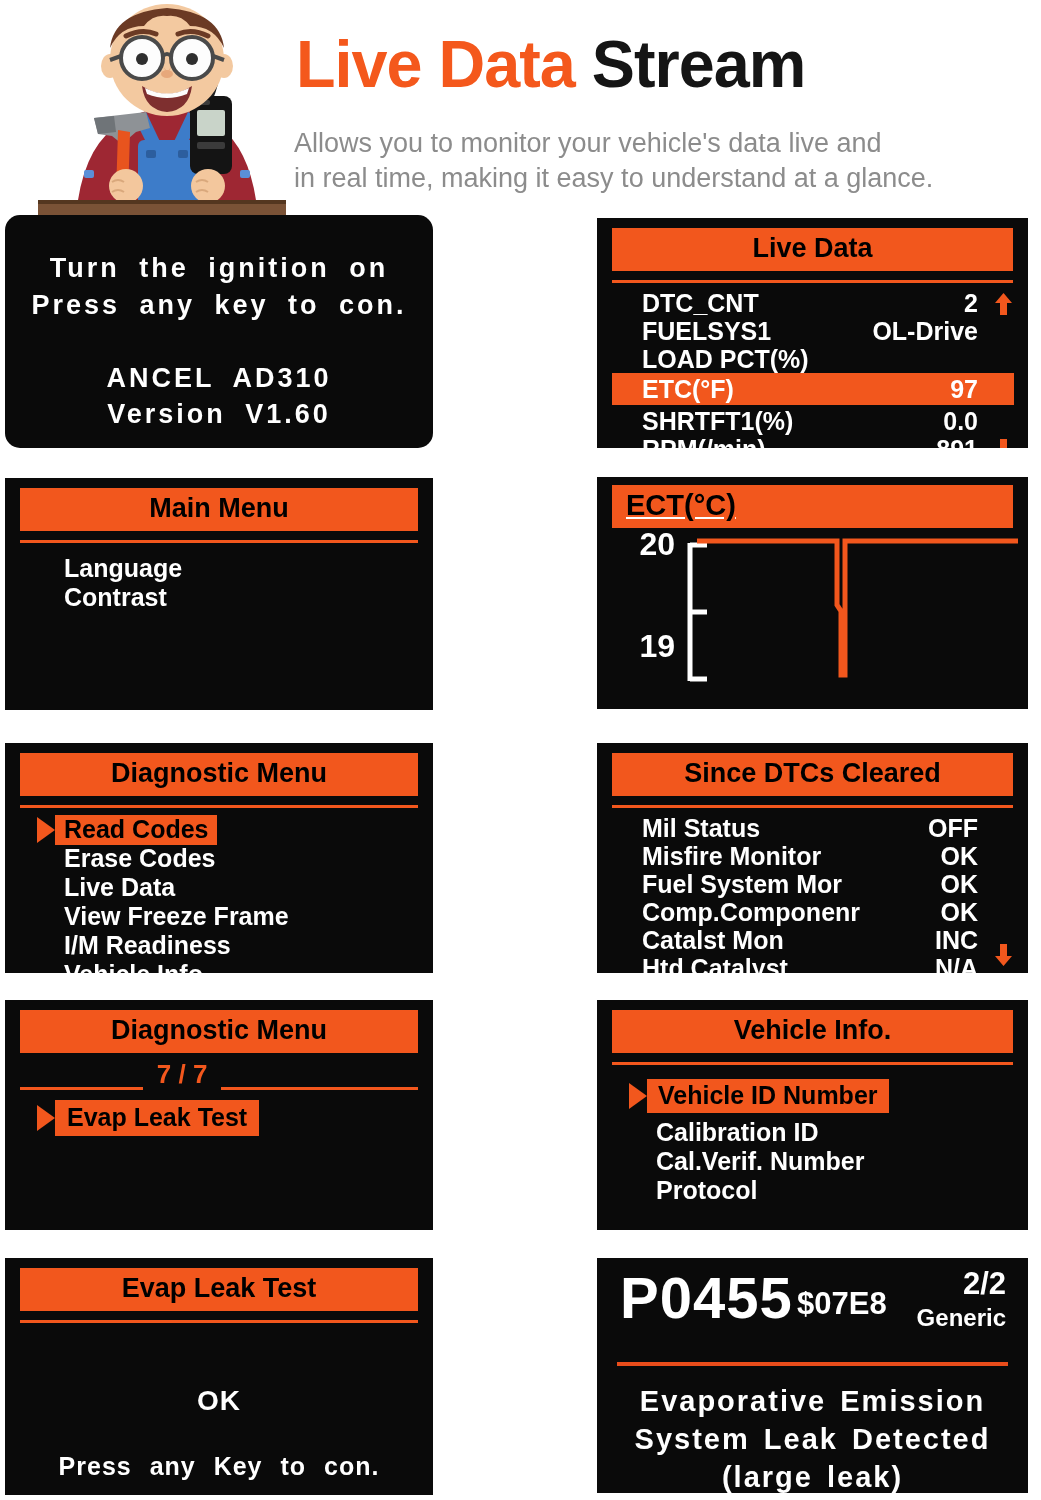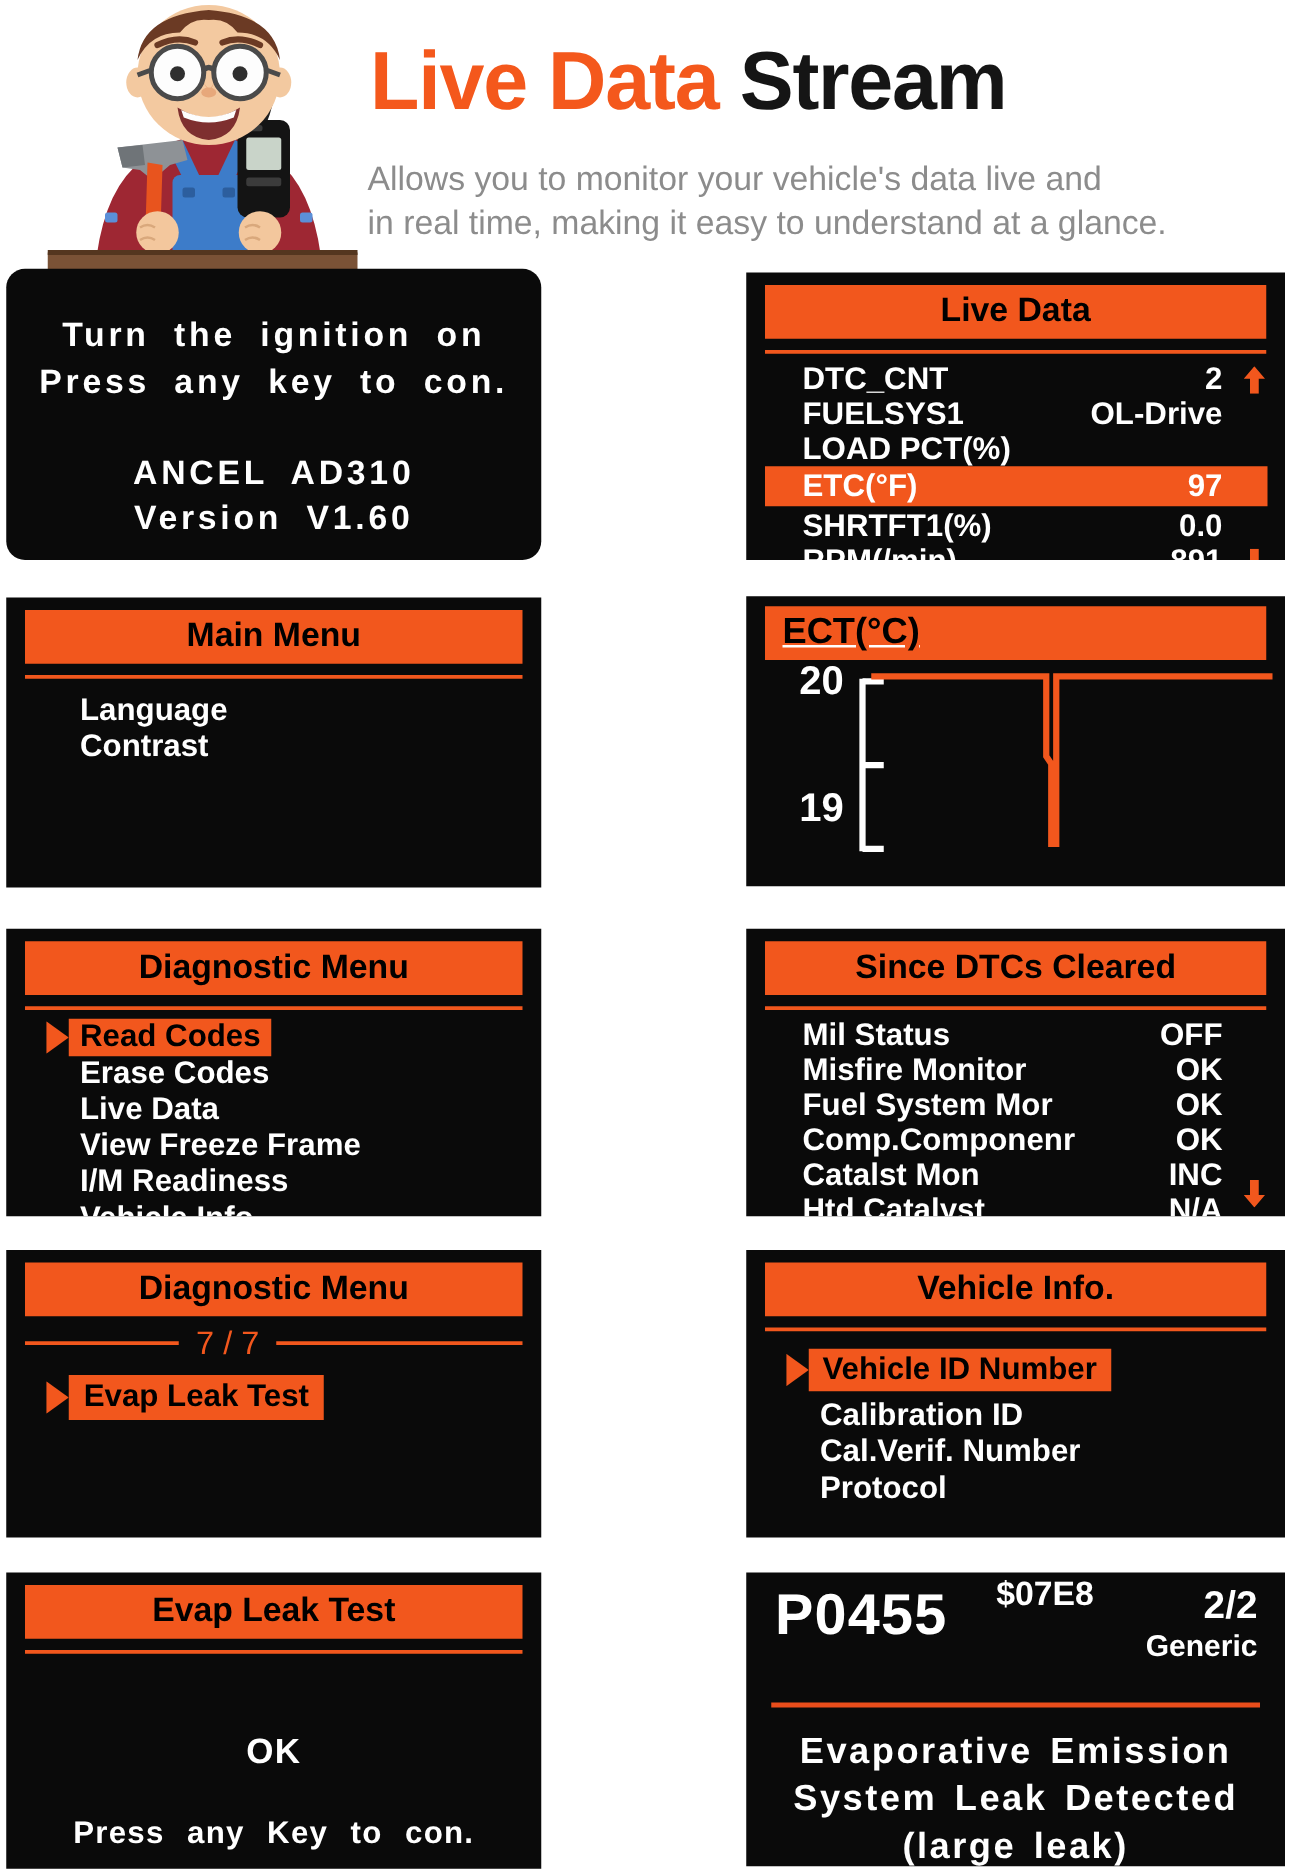--- a/index.html
+++ b/index.html
@@ -42,41 +42,41 @@
   .data-row .data-value{text-align:right;}
   .data-row.selected{background:#F2571D;color:#fff;}
   .data-row .arrow-cell{display:flex;justify-content:flex-end;padding-right:2px;}
   .arrow-drop{transform:translateY(14px);}
   
   .boot-line{
     text-align:center;font-size:27px;letter-spacing:3px;word-spacing:9px;color:#fff;
   }
   
   .page-divider{
-    display:flex;align-items:center;margin:6px 15px 0;color:#F2571D;
-    font-size:26px;font-weight:400;
+    display:flex;align-items:flex-end;margin:6px 15px 0;color:#F2571D;
+    font-size:26px;font-weight:700;
   }
   .page-divider .pd-line{flex:1;height:3px;background:#F2571D;}
   .page-divider .pd-text{padding:0 14px;}
   
   .evap-ok{text-align:center;font-size:28px;margin-top:62px;letter-spacing:1px;}
   .evap-footer{
     position:absolute;left:0;right:0;bottom:14px;text-align:center;
     font-size:25px;word-spacing:10px;letter-spacing:1px;
   }
   
   .ect-header{
     margin:8px 15px 0;background:#F2571D;color:#000;display:flex;
     justify-content:space-between;font-size:29px;font-weight:700;padding:4px 14px 6px;
   }
   .ect-svg{position:absolute;left:0;top:52px;}
   
   .code-head{position:relative;height:96px;}
-  .code-main{position:absolute;left:23px;top:6px;font-size:46px;letter-spacing:1px;}
-  .code-module{position:absolute;left:200px;top:2px;font-size:27px;}
+  .code-main{position:absolute;left:23px;top:6px;font-size:58px;letter-spacing:1px;}
+  .code-module{position:absolute;left:200px;top:28px;font-size:31px;}
   .code-index{position:absolute;right:22px;top:8px;font-size:31px;}
   .code-kind{position:absolute;right:22px;top:46px;font-size:24px;}
   .code-rule{margin:8px 20px 0;height:4px;background:#E94D1B;}
   .code-desc{text-align:center;font-size:29px;line-height:38px;margin-top:16px;
     letter-spacing:2px;word-spacing:4px;}
   
   #scr-boot      {left:5px;  top:215px; width:428px;height:233px;border-radius:15px;}
   #scr-main      {left:5px;  top:478px; width:428px;height:232px;}
   #scr-diag      {left:5px;  top:743px; width:428px;height:230px;}
   #scr-diag7     {left:5px;  top:1000px;width:428px;height:230px;}

